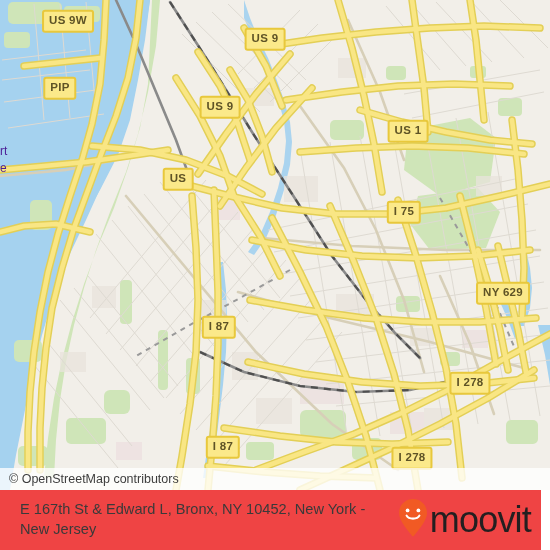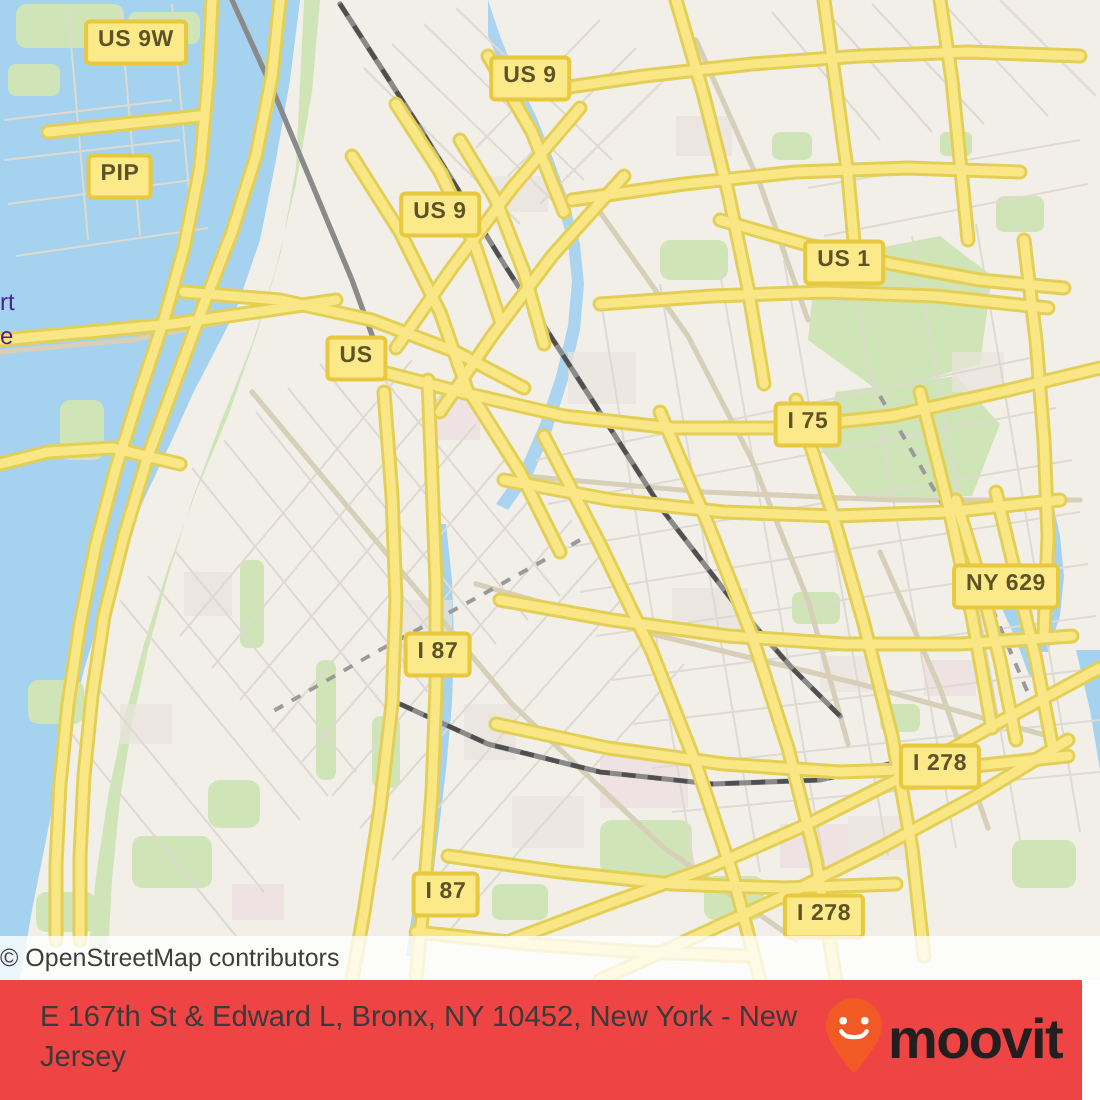--- a/index.html
+++ b/index.html
@@ -40,20 +40,21 @@
     white-space:nowrap;
     line-height:1.15;
   }
 
   
   .attribution {
     position:absolute; left:0; bottom:0;
     width:100%; height:22px;
     background:rgba(255,255,255,.78);
     display:flex; align-items:center;
+    padding-left:9px;
     font-size:12.5px;
     color:#3d3d3d;
   }
 
   
   .popup {
     position:absolute; left:190px; top:126px;
     width:170px;
     filter:drop-shadow(0 1px 3px rgba(0,0,0,.30));
   }
@@ -91,21 +92,21 @@
   }
   .footer-text {
     flex:1;
     font-size:14.6px;
     color:#3a3a3a;
     line-height:1.34;
     padding-right:6px;
   }
   .brand { display:flex; align-items:center; gap:2px; flex:none; }
   .brand-word {
-    font-size:28px; font-weight:bold; color:#231f20;
+    font-size:36px; font-weight:normal; color:#231f20;
     letter-spacing:-.8px; line-height:1;
   }
 </style>
 </head>
 <body>
 
 <div id="app">
 
   <div class="map">
 
@@ -410,21 +411,21 @@
     <div>
       <div class="place-label" style="left:0px; top:145px;">rt</div>
       <div class="place-label" style="left:0px; top:162px;">e</div>
     </div>
 
     <div>
       <div class="shield" style="left:68px;  top:21px;">US 9W</div>
       <div class="shield" style="left:265px; top:39px;">US 9</div>
       <div class="shield" style="left:60px;  top:88px;">PIP</div>
       <div class="shield" style="left:220px; top:107px;">US 9</div>
-      <div class="shield" style="left:422px; top:131px;">US 1</div>
+      <div class="shield" style="left:408px; top:131px;">US 1</div>
       <div class="shield" style="left:178px; top:179px;">US</div>
       <div class="shield" style="left:404px; top:212px;">I 75</div>
       <div class="shield" style="left:503px; top:293px;">NY 629</div>
       <div class="shield" style="left:219px; top:327px;">I 87</div>
       <div class="shield" style="left:470px; top:383px;">I 278</div>
       <div class="shield" style="left:223px; top:447px;">I 87</div>
       <div class="shield" style="left:412px; top:458px;">I 278</div>
     </div>
 
 

